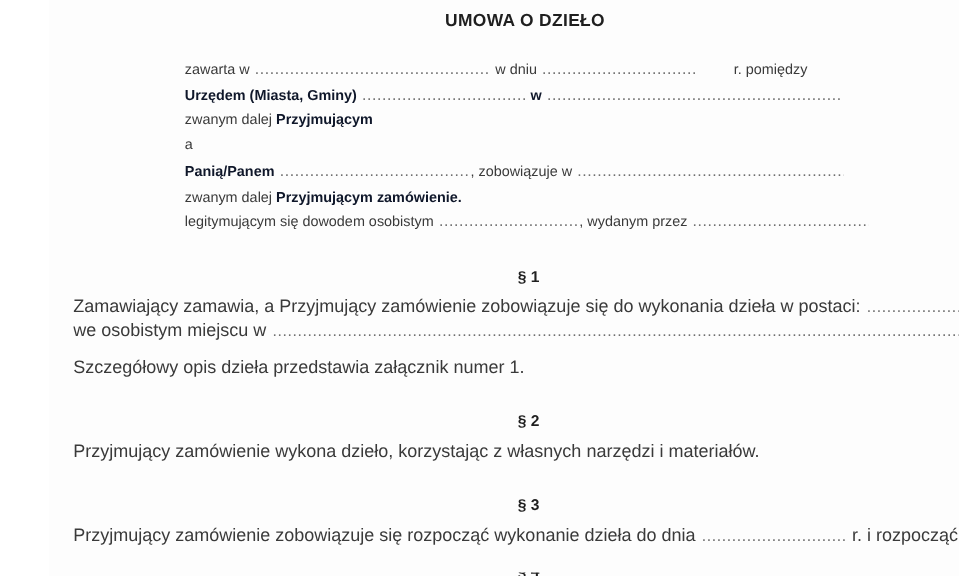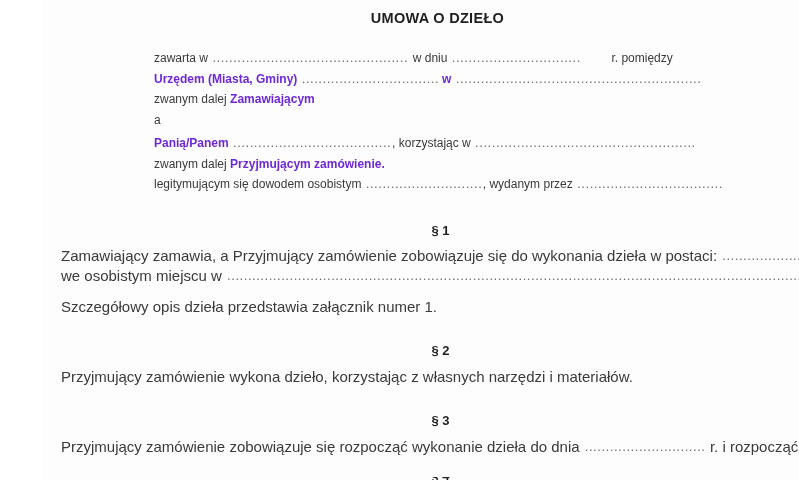--- a/index.html
+++ b/index.html
@@ -43,21 +43,21 @@
     font-size: 12px;
     line-height: 20.5px;
     color: #3a3a3a;
     white-space: nowrap;
     display: block;
     overflow: hidden;
   }
   .spacer-sm { height: 3px; }
   b, .b {
     font-weight: bold;
-    color: #6d28d9;
+    color: #0f172a;
   }
   
   .dots {
     display: inline-block;
     overflow: hidden;
     vertical-align: bottom;
     white-space: nowrap;
     color: #6f6f6f;
     font-size: 13.2px;
     letter-spacing: 0.5px;
@@ -136,32 +136,32 @@
     <div class="line">
       <span class="b">Urzędem (Miasta, Gminy)</span>
       <span class="dots" style="width:136px"></span>
       <span class="b">w</span>
       <span class="dots" style="width:246px"></span>
     </div>
 
 
     <div class="line">
       <span>zwanym dalej</span>
-      <span class="b">Zamawiającym</span>
+      <span class="b">Przyjmującym</span>
     </div>
 
     <div class="line">
       <span>a</span>
     </div>
 
     <div class="spacer-sm"></div>
 
     <div class="line">
       <span class="b">Panią/Panem</span>
-      <span class="dots" style="width:158px"></span><span>, korzystając w</span>
+      <span class="dots" style="width:158px"></span><span>, zobowiązuje w</span>
       <span class="dots" style="width:222px"></span>
     </div>
 
     <div class="line">
       <span>zwanym dalej</span>
       <span class="b">Przyjmującym zamówienie.</span>
     </div>
 
     <div class="line">
       <span>legitymującym się dowodem osobistym</span>

